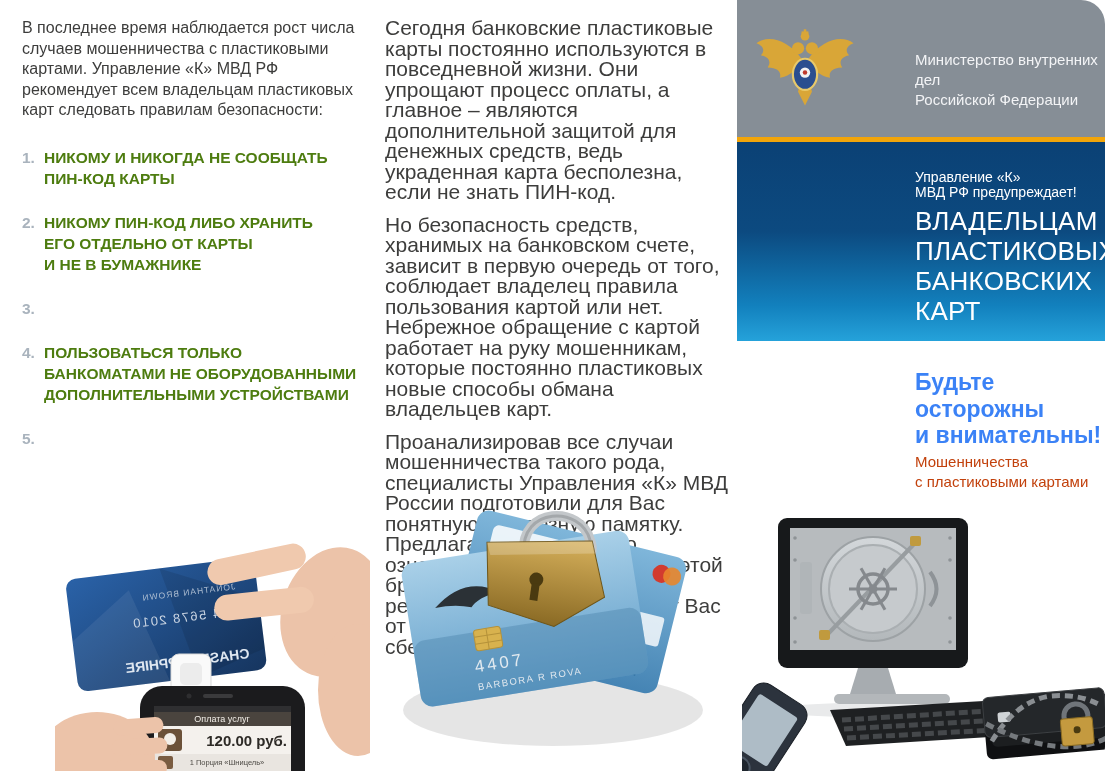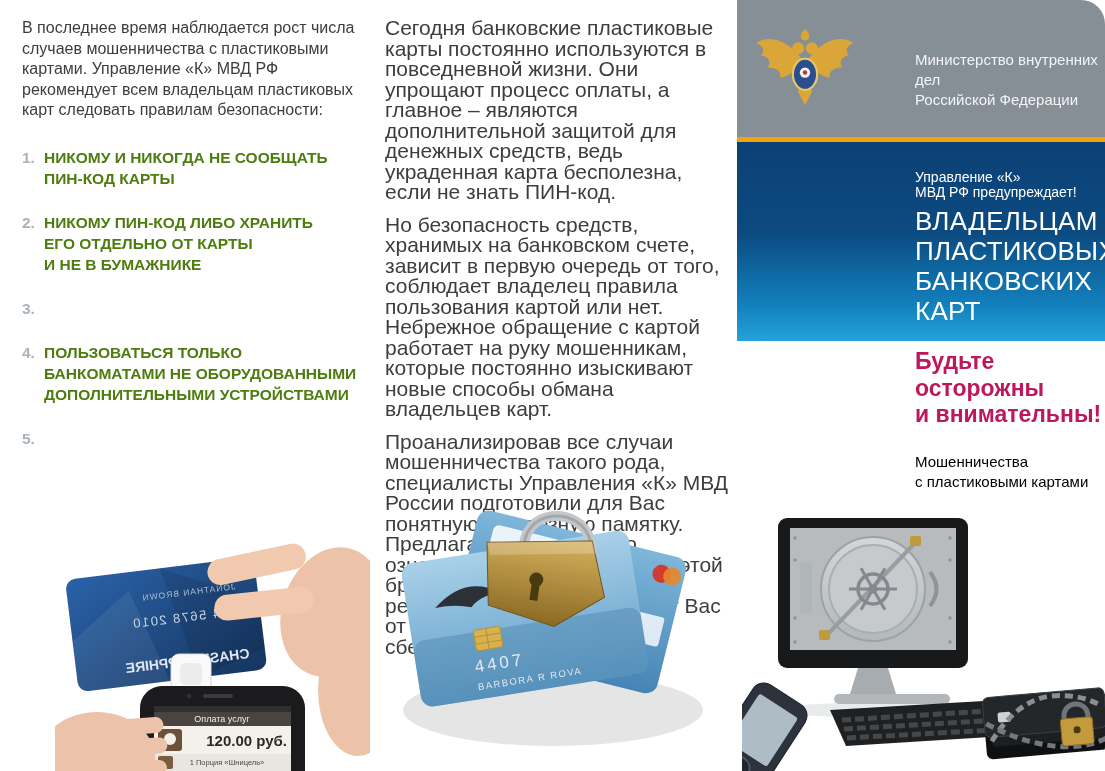--- a/index.html
+++ b/index.html
@@ -22,23 +22,23 @@
   
   .right-head{position:absolute;left:737px;top:0;width:368px;height:137px;background:#868e96;}
   .emblem-wrap{position:absolute;left:16px;top:18px;width:104px;height:104px;}
   .ministry{position:absolute;left:148px;top:50px;font-size:15px;line-height:20px;color:#f3f4f6;}
   .gold-line{position:absolute;left:737px;top:137px;width:368px;height:5px;background:#f2a50a;}
   .blue-panel{position:absolute;left:737px;top:142px;width:368px;height:199px;
       background:linear-gradient(180deg,#0b4175 0%,#0c4a80 45%,#1280bd 82%,#25a2da 100%);}
   .kicker{position:absolute;left:148px;top:28px;font-size:14px;line-height:15px;color:#ffffff;}
   .panel-title{position:absolute;left:148px;top:64px;font-size:26px;line-height:30px;
       font-weight:normal;color:#ffffff;letter-spacing:.3px;}
-  .warning{position:absolute;left:885px;top:348px;font-size:23px;line-height:26.5px;
-      font-weight:bold;color:#be185d;}
-  .subtitle{position:absolute;left:885px;top:452px;font-size:15px;line-height:20px;color:#000000;}
+  .warning{position:absolute;left:885px;top:369px;font-size:23px;line-height:26.5px;
+      font-weight:bold;color:#3b82f6;}
+  .subtitle{position:absolute;left:885px;top:452px;font-size:15px;line-height:20px;color:#c2410c;}
 
   
   .photo{position:absolute;}
   .photo-left{left:55px;top:540px;width:315px;height:231px;}
   .photo-mid{left:385px;top:470px;width:330px;height:301px;}
   .photo-right{left:742px;top:502px;width:363px;height:269px;}
 </style>
 </head>
 <body>
 
@@ -68,21 +68,21 @@
 ДОПОЛНИТЕЛЬНЫМИ УСТРОЙСТВАМИ</span>
       </div>
       <div class="rule">
         <span class="rule-num">5.</span>
       </div>
     </div>
   </div>
 
   <div class="mid-col">
     <p>Сегодня банковские пластиковые карты постоянно используются в повседневной жизни. Они упрощают процесс оплаты, а главное – являются дополнительной защитой для денежных средств, ведь украденная карта бесполезна, если не знать ПИН-код.</p>
-    <p>Но безопасность средств, хранимых на банковском счете, зависит в первую очередь от того, соблюдает владелец правила пользования картой или нет. Небрежное обращение с картой работает на руку мошенникам, которые постоянно изыскивают новые способы обмана владельцев карт.</p>
+    <p>Но безопасность средств, хранимых на банковском счете, зависит в первую очередь от того, соблюдает владелец правила пользования картой или нет. Небрежное обращение с картой работает на руку мошенникам, которые постоянно пластиковых новые способы обмана владельцев карт.</p>
     <p>Проанализировав все случаи мошенничества такого рода, специалисты Управления «К» МВД России подготовили для Вас понятную и полезную памятку. Предлагаем внимательно ознакомиться с содержанием этой брошюры и следовать нашим рекомендациям. Они защитят Вас от действий мошенников и сберегут Ваши средства.</p>
   </div>
 
   <div class="right-head">
     <div class="emblem-wrap">
       <svg width="104" height="104" viewBox="0 0 120 110">
         <g fill="#d9a637">
           <path d="M56,42 C40,20 18,14 4,24 C14,28 13,34 9,38 C19,40 21,46 17,52 C29,52 33,58 31,64 C43,62 50,54 56,48 Z"></path>
           <path d="M64,42 C80,20 102,14 116,24 C106,28 107,34 111,38 C101,40 99,46 103,52 C91,52 87,58 89,64 C77,62 70,54 64,48 Z"></path>
           <circle cx="52" cy="30" r="7"></circle>

